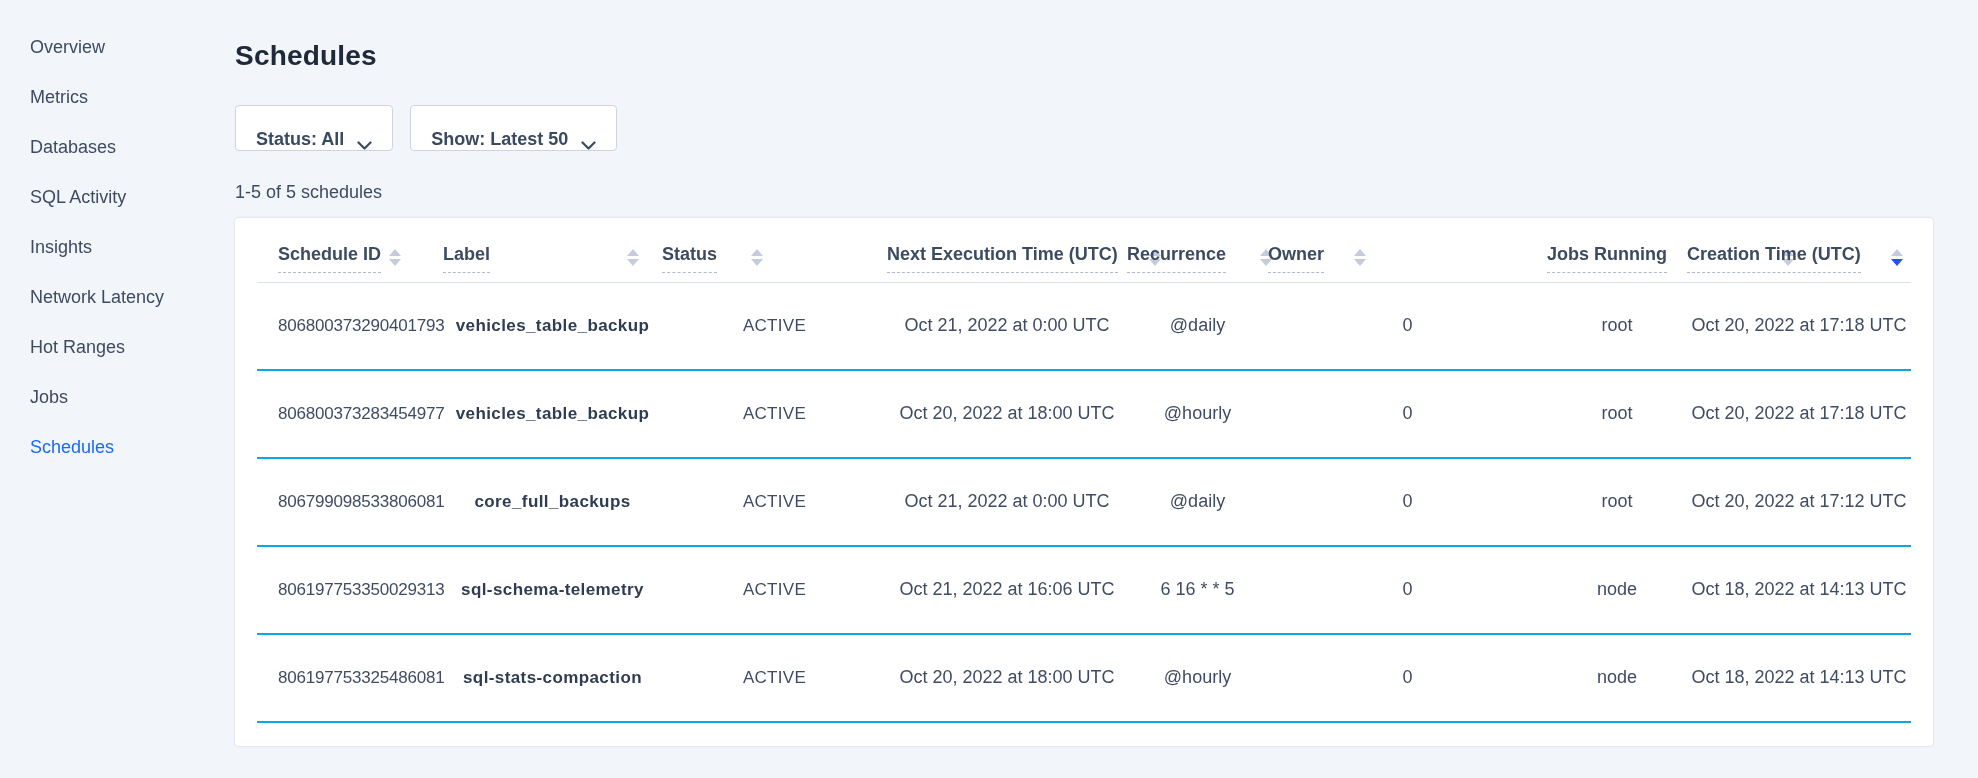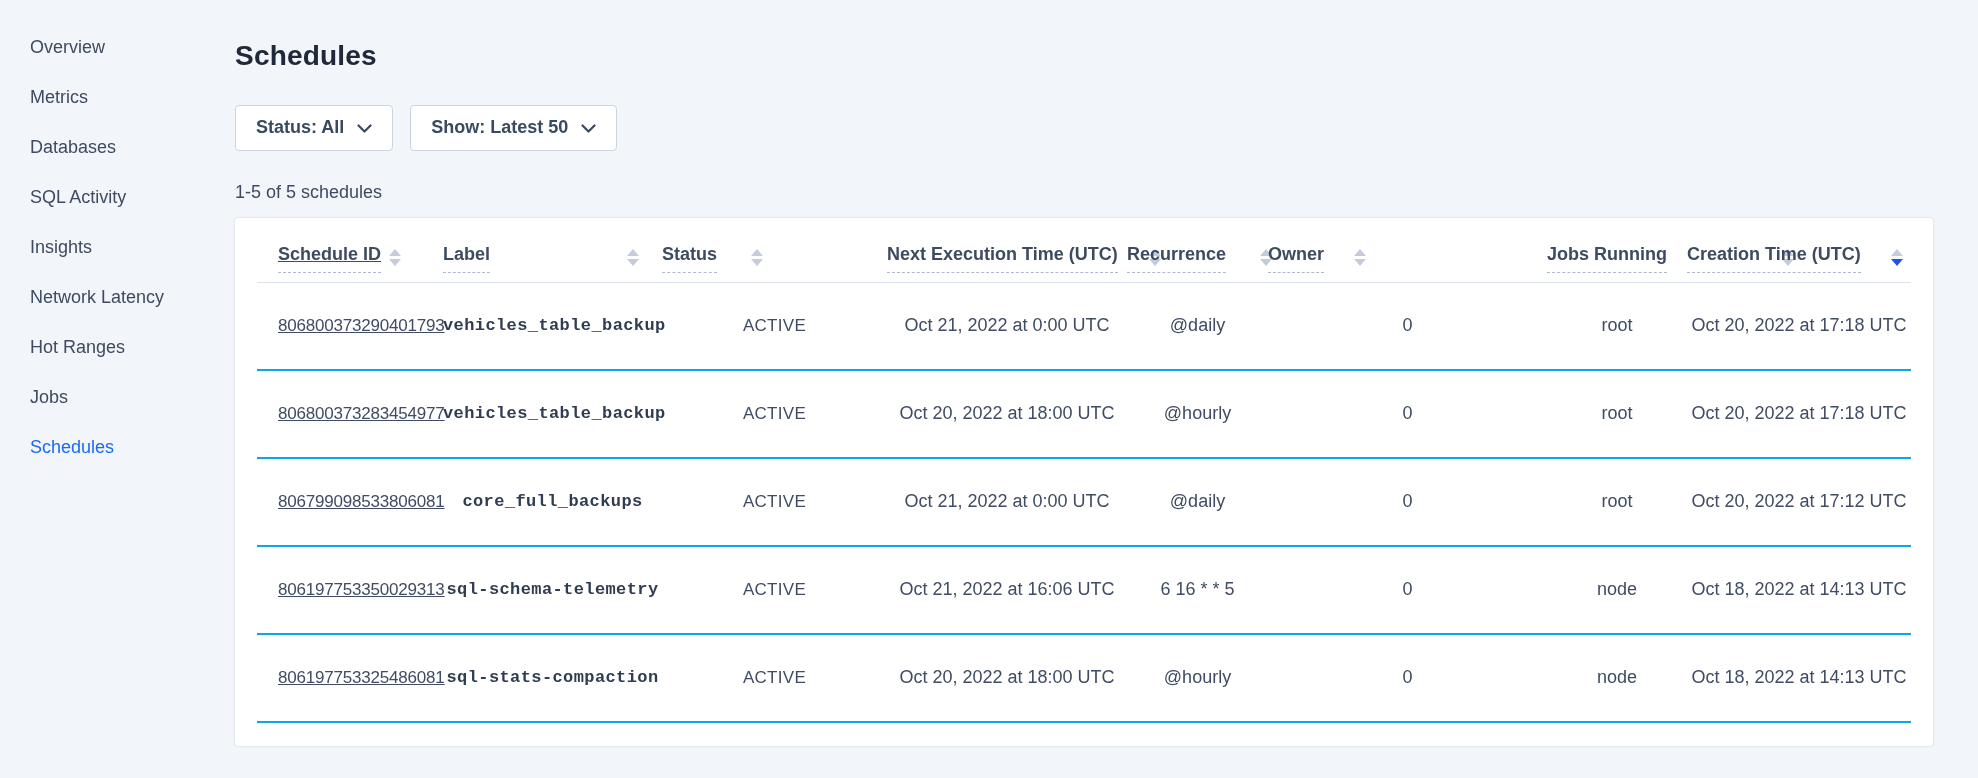--- a/index.html
+++ b/index.html
@@ -21,21 +21,21 @@
   }
   .nav-item.active { color:#1a6af5; }
 
   
   .main { position:absolute; left:235px; top:0; right:0; padding-top:21px; }
   .page-title { font-size:28px; font-weight:bold; color:#20293a; letter-spacing:.2px; }
 
   .filters { display:flex; gap:17px; margin-top:33px; }
   .filter-btn {
     height:46px; background:#ffffff; border:1px solid #cdd4e0; border-radius:4px;
-    display:flex; align-items:center; gap:13px; padding:0 20px;
+    display:flex; align-items:flex-end; gap:13px; padding:0 20px;
     font-size:18px; font-weight:bold; color:#394a60; cursor:pointer;
   }
   .chevron { display:inline-flex; margin-top:2px; }
 
   .count { margin-top:31px; font-size:18px; color:#3e4b60; }
 
   
   .card {
     margin-top:15px; width:1698px; background:#ffffff; border-radius:3px;
     box-shadow:0 0 2px rgba(60,80,110,.28);
@@ -44,41 +44,41 @@
   .thead, .tr {
     display:grid;
     grid-template-columns:186px 219px 225px 240px 141px 279px 140px 1fr;
   }
   .thead { height:65px; border-bottom:1px solid #dde3ec; }
   .th {
     padding-top:26px; font-size:18px; font-weight:bold; color:#3d4b61;
     display:flex; align-items:flex-start; cursor:pointer; white-space:nowrap;
   }
   .th-label { border-bottom:1px dashed #aeb9ce; padding-bottom:7px; }
-  .c1 { padding-left:21px;text-decoration:underline; }
+  .c1 { padding-left:21px; }
 
   .sort { display:inline-flex; flex-direction:column; gap:3px; margin-top:5px; }
   .tri { width:0; height:0; border-left:6px solid transparent; border-right:6px solid transparent; }
   .tri-up   { border-bottom:7px solid #c3cbdc; }
   .tri-down { border-top:7px solid #c3cbdc; }
   .th.sort-desc .tri-down { border-top-color:#2053ee; }
   .th.c1 .sort { margin-left:8px; }
   .th.c2 .sort { margin-left:137px; }
   .th.c3 .sort { margin-left:34px; }
   .th.c4 .sort { margin-left:31px; }
   .th.c5 .sort { margin-left:34px; }
   .th.c6 .sort { margin-left:115px; }
   .th.c7 .sort { margin-left:30px; }
   .th.c8 .sort { margin-left:30px; }
 
   .tr { height:88px; border-bottom:2px solid #0ea5e9; align-items:center;text-align:center; }
   .td { font-size:18px; color:#3f4c63; white-space:nowrap; }
   .td.c1 { font-size:17px; letter-spacing:-.2px; }
   .td.c2 {
-    font-family:Liberation Mono, monospace; font-weight:bold;
+    font-family:Liberation Sans, sans-serif; font-weight:bold;
     font-size:17px; color:#303c52; letter-spacing:.4px;
   }
   .td.c3 { font-size:17px; letter-spacing:.3px; }
 </style>
 </head>
 <body>
 
 <nav class="sidebar">
   <div id="nav-list">
       <div class="nav-item">Overview</div>

